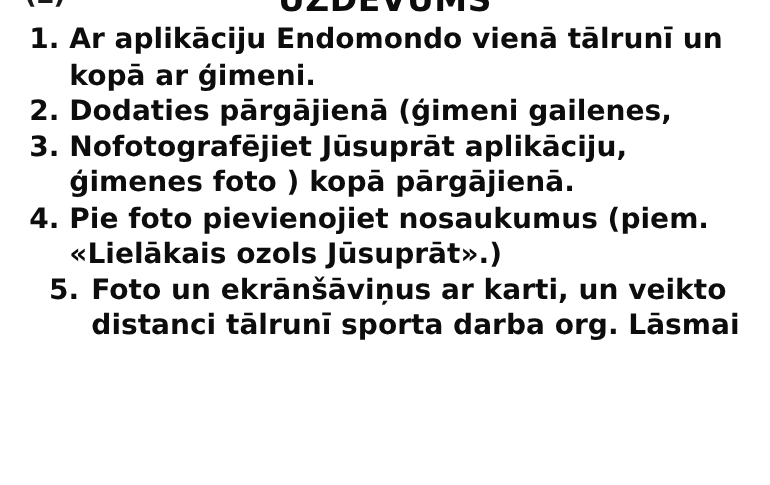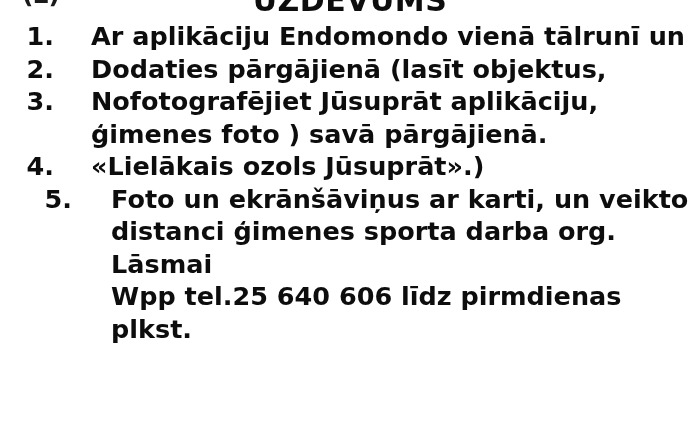--- a/index.html
+++ b/index.html
@@ -59,21 +59,20 @@
     padding: 0;
   }
   li.item .num {
     flex: 0 0 auto;
     text-align: right;
     padding-right: 9px;
     font-weight: bold;
   }
   li.item .body {
     flex: 1 1 auto;
-    margin-left: 28px;
   }
   
   .i1 .num { width: 54px; }
   .i2 .num { width: 54px; }
   .i3 .num { width: 54px; }
   .i4 .num { width: 54px; }
   .i5 .num { width: 72px; }
   .i5 { margin-top: 2px; }
   .line2 { display: block; }
   .i1 .line2 { text-indent: 0; }
@@ -88,48 +87,49 @@
     <span class="deco">(E)</span>
     <span class="title">UZDEVUMS</span>
   </div>
 
   <ol class="items">
 
     <li class="item i1">
       <span class="num">1.</span>
       <span class="body">
         <span class="line1">Ar aplikāciju Endomondo vienā tālrunī un</span>
+        <span class="line2">kopā ar ģimeni.</span>
       </span>
     </li>
 
     <li class="item i2">
       <span class="num">2.</span>
       <span class="body">
-        <span class="line1">Dodaties pārgājienā (lasīt objektus,</span>
+        <span class="line1">Dodaties pārgājienā (ģimeni gailenes,</span>
       </span>
     </li>
 
     <li class="item i3">
       <span class="num">3.</span>
       <span class="body">
         <span class="line1">Nofotografējiet Jūsuprāt aplikāciju,</span>
-        <span class="line2">ģimenes foto ) savā pārgājienā.</span>
+        <span class="line2">ģimenes foto ) kopā pārgājienā.</span>
       </span>
     </li>
 
     <li class="item i4">
       <span class="num">4.</span>
       <span class="body">
+        <span class="line1">Pie foto pievienojiet nosaukumus (piem.</span>
         <span class="line2">«Lielākais ozols Jūsuprāt».)</span>
       </span>
     </li>
 
     <li class="item i5">
       <span class="num">5.</span>
       <span class="body">
         <span class="line1">Foto un ekrānšāviņus ar karti, un veikto</span>
-        <span class="line2">distanci ģimenes sporta darba org. Lāsmai</span>
-        <span class="line2">Wpp tel.25 640 606 līdz pirmdienas plkst.</span>
+        <span class="line2">distanci tālrunī sporta darba org. Lāsmai</span>
       </span>
     </li>
 
   </ol>
 </div>
 
 </body></html>

